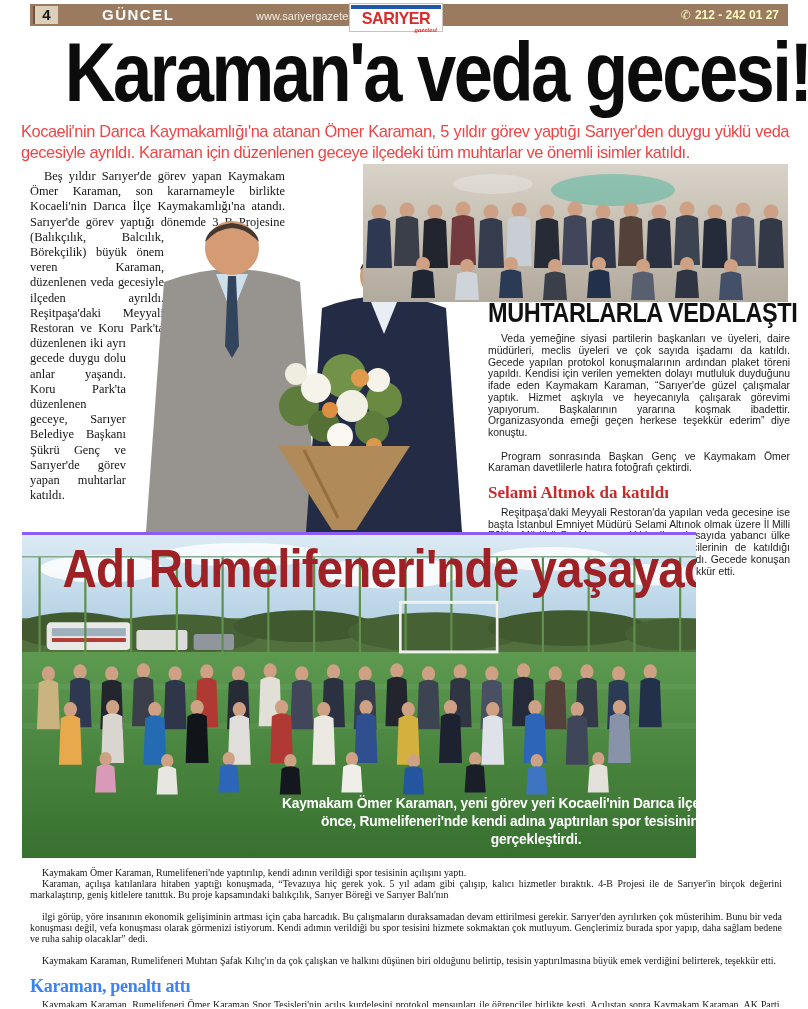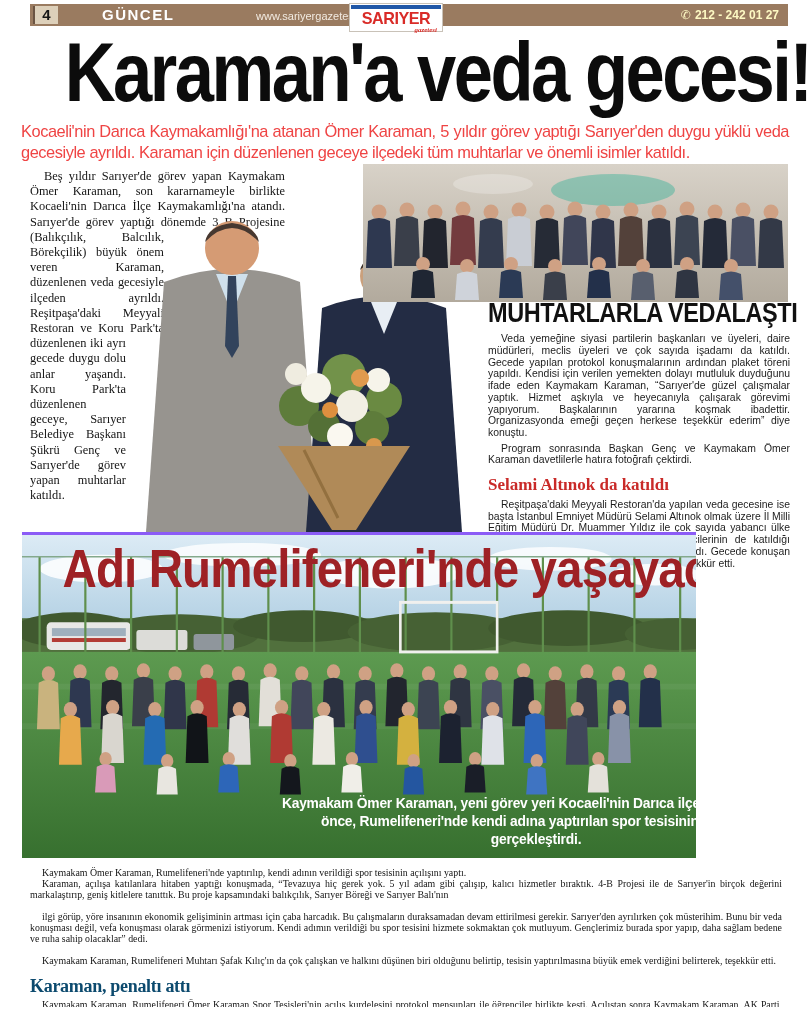--- a/index.html
+++ b/index.html
@@ -43,38 +43,38 @@
   .flowersphoto { position:absolute; left:132px; top:178px; width:358px; height:354px; }
   .groupphoto   { position:absolute; left:363px; top:164px; width:425px; height:138px; overflow:hidden; }
   .groupphoto svg, .flowersphoto svg, .bigphoto svg { display:block; width:100%; height:100%; }
 
   
   .muhtar { position:absolute; left:488px; top:299px; width:302px; }
   .muhtar h2 { font:900 27px/1.05 "Liberation Sans", sans-serif; letter-spacing:-0.5px; color:#111;
                transform:scaleX(.87); transform-origin:0 50%; white-space:nowrap; }
   .muhtar p  { margin-top:6px; font:10.4px/11.7px "Liberation Sans", sans-serif; text-align:justify;
                text-indent:13px; color:#1c1c1c; }
-  .muhtar p.cont { margin-top:4px; }
+  .muhtar p.cont { margin-top:12px; }
   .muhtar h3 { margin:10px 0 3px; font:700 17px/1 "Liberation Serif", serif; color:#c92a28; }
 
   
   .bigphoto { position:absolute; left:22px; top:532px; width:674px; height:326px;
               border-top:3px solid #8b5cf6; overflow:hidden; background:#a6c8de; }
   .banner { position:absolute; top:6px; left:0; width:100%; text-align:center;
             font:700 54px/1 "Liberation Sans", sans-serif; color:#9e2125; letter-spacing:-1px;
             transform:scaleX(.88); transform-origin:50% 0; white-space:nowrap; }
   .caption { position:absolute; left:252px; bottom:9px; width:524px; text-align:center;
              font:700 13.8px/1.3 "Liberation Sans", sans-serif; color:#fff; letter-spacing:-0.2px; }
 
   
   .bottom { position:absolute; left:30px; top:867px; width:752px; height:140px;
             display:flex; gap:11px; overflow:hidden;flex-direction:column; }
   .bcol { flex:1; font:9.9px/11px "Liberation Serif", serif; text-align:justify; color:#141414; }
   .bcol p { text-indent:12px; }
-  .b4h { font:900 18px/1.05 "Liberation Serif", serif; letter-spacing:-0.3px; color:#0c4a6e;
+  .b4h { font:900 18px/1.05 "Liberation Serif", serif; letter-spacing:-0.3px; color:#3b82f6;
          margin-bottom:3px; }
 </style>
 </head>
 <body>
 
 <svg width="0" height="0" style="position:absolute" aria-hidden="true">
   <defs>
     <g id="pstand">
       <circle cx="0" cy="-30" r="7.5" fill="#cfa184"></circle>
       <path d="M-11,-21 Q0,-27 11,-21 L13,26 L-13,26 Z" fill="currentColor"></path>

